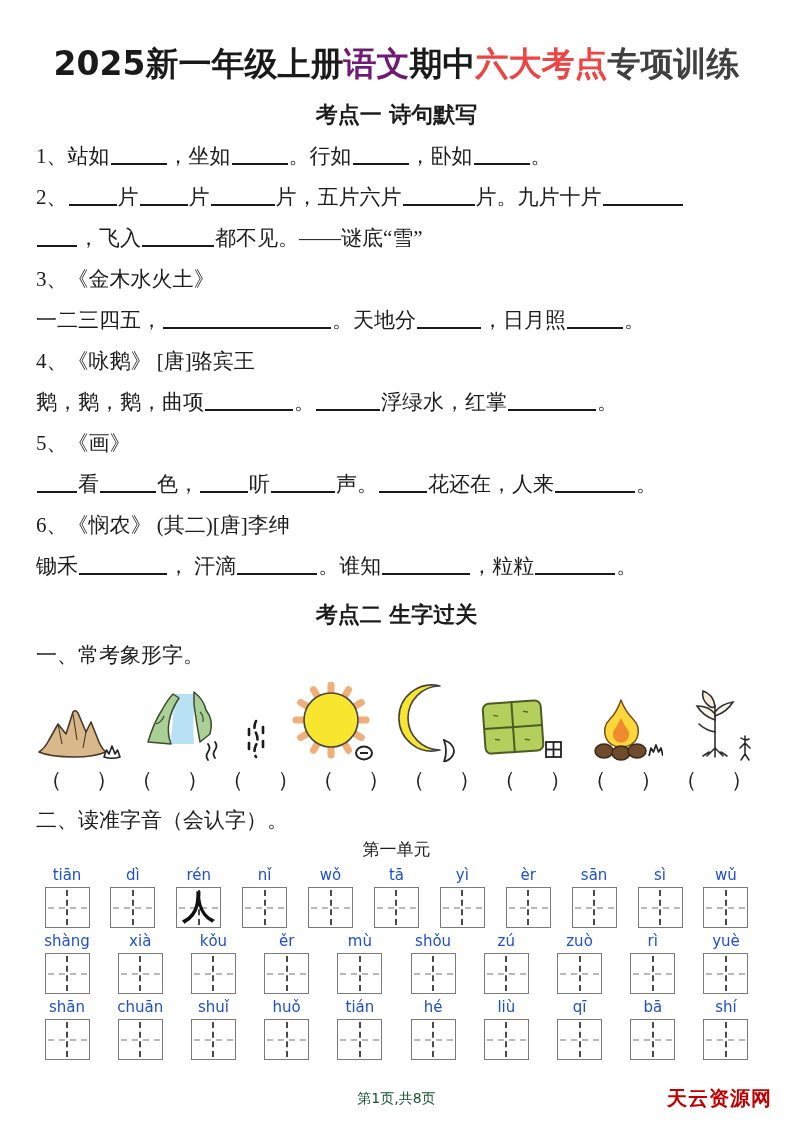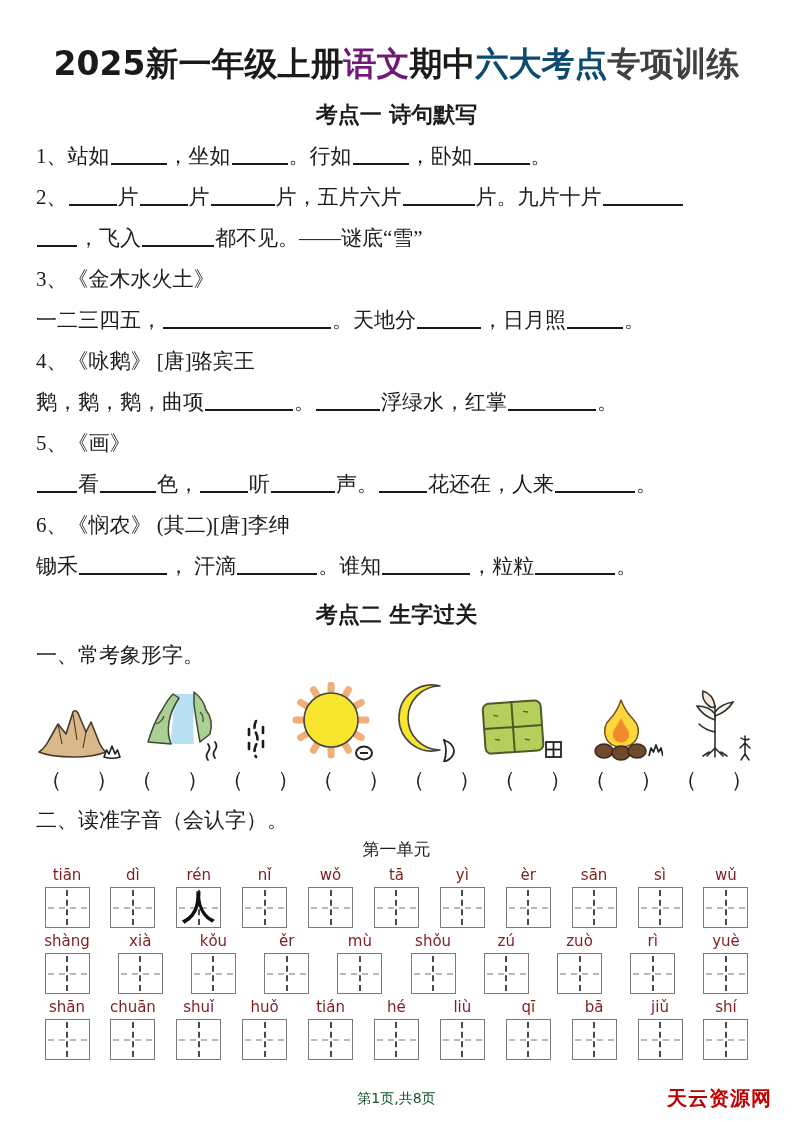--- a/index.html
+++ b/index.html
@@ -24,21 +24,21 @@
   }
   .sub-label { font-size: 21px; font-weight: 500; margin-top: 11px; }
   .pic-row { display: flex; justify-content: space-between; align-items: flex-end; height: 88px; margin-top: 5px; }
   .pic-cell { display: flex; align-items: flex-end; justify-content: center; }
   .paren-row { display: flex; justify-content: space-between; margin-top: 3px; height: 30px; }
   .paren-cell { width: 86px; display: flex; justify-content: center; gap: 34px; font-size: 22px; line-height: 30px; color: #222; }
   .unit-head { text-align: center; font-size: 17px; font-weight: 400; margin-top: 4px; }
   .pygrid { margin-top: 4px; }
   .pyrow { display: flex; justify-content: space-between; margin-top: 3px; }
   .pycell { width: 62px; display: flex; flex-direction: column; align-items: center; }
-  .pylabel { font-size: 15px; height: 21px; line-height: 21px; color: #7f1d1d; white-space: nowrap; }
+  .pylabel { font-size: 15px; height: 21px; line-height: 21px; color: #1d4ed8; white-space: nowrap; }
   .tzg { width: 45px; height: 41px; border: 1px solid #7a7a7a; position: relative; background: #fff; margin-top: 1px; }
   .tzg::before {
     content: ""; position: absolute; left: 50%; top: 2px; bottom: 2px;
     border-left: 2px dashed #4a4a4a; margin-left: -1px;
   }
   .tzg::after {
     content: ""; position: absolute; top: 50%; left: 2px; right: 2px;
     border-top: 2px dashed #b8b8b8; margin-top: -1px;
   }
   .fillchar {
@@ -50,21 +50,21 @@
     position: absolute; right: 21px; bottom: 10px; font-size: 20px; font-weight: 800;
     color: #c00000; letter-spacing: 1px;
   }
   svg { display: block; }
 </style>
 </head>
 <body>
 
 <div class="page">
 
-  <h1 class="title"><span style="color: rgb(26, 26, 26);">2025新一年级上册</span><span style="color: #701a75;">语文</span><span style="color: rgb(26, 26, 26);">期中</span><span style="color: #0c4a6e;">六大考点</span><span style="color: #404040;">专项训练</span></h1>
+  <h1 class="title"><span style="color: rgb(26, 26, 26);">2025新一年级上册</span><span style="color: #701a75;">语文</span><span style="color: rgb(26, 26, 26);">期中</span><span style="color: #ef4444;">六大考点</span><span style="color: #404040;">专项训练</span></h1>
 
   <h2 class="sec-head">考点一 诗句默写</h2>
 
   <div class="qlines">
       <div class="qline">1、站如<span class="blank" style="width: 56px;"></span>，坐如<span class="blank" style="width: 56px;"></span>。行如<span class="blank" style="width: 56px;"></span>，卧如<span class="blank" style="width: 56px;"></span>。</div>
       <div class="qline">2、<span class="blank" style="width: 48px;"></span>片<span class="blank" style="width: 48px;"></span>片<span class="blank" style="width: 64px;"></span>片，五片六片<span class="blank" style="width: 72px;"></span>片。九片十片<span class="blank" style="width: 80px;"></span></div>
       <div class="qline"><span class="blank" style="width: 40px;"></span>，飞入<span class="blank" style="width: 72px;"></span>都不见。——谜底“雪”</div>
       <div class="qline">3、《金木水火土》</div>
       <div class="qline">一二三四五，<span class="blank" style="width: 168px;"></span>。天地分<span class="blank" style="width: 64px;"></span>，日月照<span class="blank" style="width: 56px;"></span>。</div>
       <div class="qline">4、《咏鹅》  [唐]骆宾王</div>
@@ -347,24 +347,20 @@
         </div>
         <div class="pycell">
           <div class="pylabel">qī</div>
           <div class="tzg"></div>
         </div>
         <div class="pycell">
           <div class="pylabel">bā</div>
           <div class="tzg"></div>
         </div>
         <div class="pycell">
-          <div class="pylabel">jiǔ</div>
-          <div class="tzg"></div>
-        </div>
-        <div class="pycell">
           <div class="pylabel">shí</div>
           <div class="tzg"></div>
         </div>
       </div>
     </div>
 
   <div class="footer">
     <span>第1页,共8页</span>
   </div>
   <div class="watermark">天云资源网</div>

